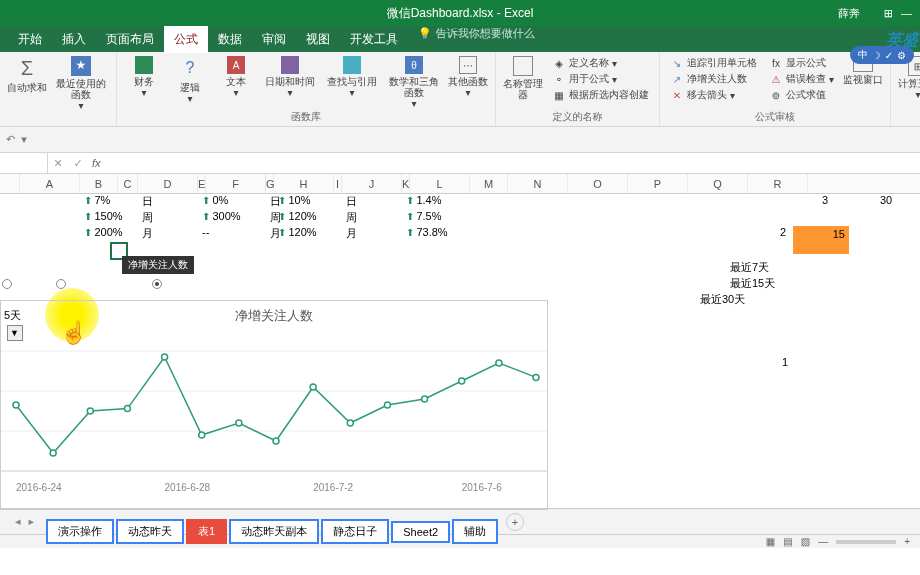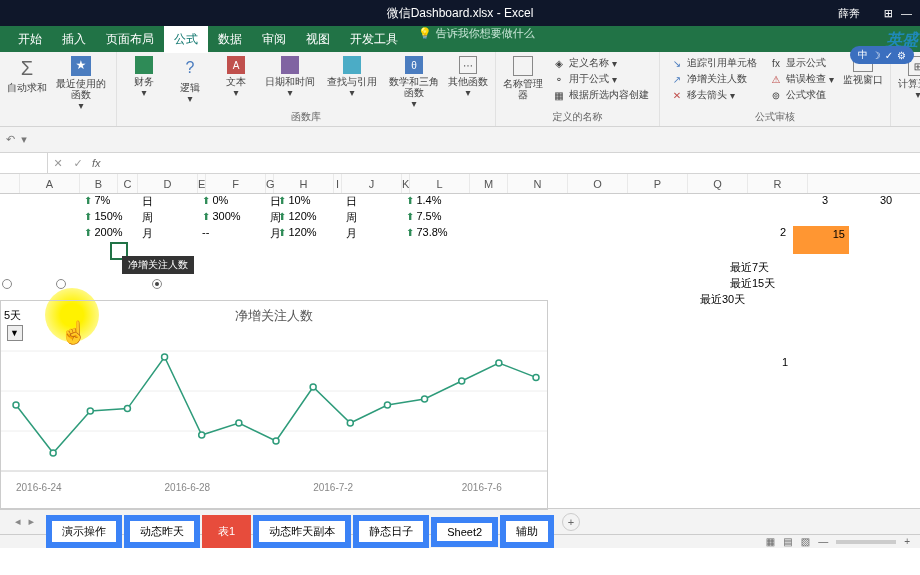--- a/index.html
+++ b/index.html
@@ -1,22 +1,22 @@
 <!DOCTYPE html>
 <html><head>
 <meta charset="utf-8">
 <style>
 * { margin:0; padding:0; box-sizing:border-box; font-family:"Microsoft YaHei","Segoe UI",sans-serif; }
 body { width:920px; height:575px; overflow:hidden; background:#fff; position:relative; }
-.titlebar { height:26px; background:#0f172a; color:#fff; display:flex; align-items:center; justify-content:center; font-size:12px; position:relative; }
+.titlebar { height:26px; background:#15803d; color:#fff; display:flex; align-items:center; justify-content:center; font-size:12px; position:relative; }
 .titlebar .right { position:absolute; right:8px; display:flex; gap:8px; align-items:center; font-size:11px; }
 .titlebar .user { position:absolute; right:60px; font-size:11px; }
 .tabs { height:26px; background:#217346; display:flex; align-items:flex-start; padding-left:8px; color:#fff; font-size:12px; }
 .tabs .tab { padding:5px 10px; cursor:pointer; }
-.tabs .tab.active { background:#fff; color:#0f766e; }
+.tabs .tab.active { background:#fff; color:#7f1d1d; }
 .tabs .tell { margin-left:10px; color:#c6e4d5; display:flex; align-items:center; gap:4px; padding-bottom:5px; font-size:11px; }
 .ribbon { height:75px; background:#f3f3f3; border-bottom:1px solid #d4d4d4; display:flex; }
 .rgroup { border-right:1px solid #e1e1e1; padding:2px 6px; display:flex; flex-direction:column; align-items:center; justify-content:space-between; }
 .rgroup .items { display:flex; gap:4px; height:58px; align-items:flex-start; }
 .rgroup .gname { font-size:10px; color:#666; height:14px; }
 .rbtn { display:flex; flex-direction:column; align-items:center; width:42px; font-size:10px; color:#444; cursor:pointer; text-align:center; line-height:1.1; padding-top:2px; }
 .rbtn.wide { width:58px; }
 .rbtn .ico { width:24px; height:24px; display:flex; align-items:center; justify-content:center; margin-bottom:2px; }
 .rstack { display:flex; flex-direction:column; gap:2px; font-size:10px; padding:2px 4px; }
 .rstack .mini { display:flex; align-items:center; gap:3px; cursor:pointer; color:#444; white-space:nowrap; }
@@ -39,21 +39,21 @@
 .highlight-yellow { position:absolute; width:54px; height:54px; border-radius:50%; background:radial-gradient(circle,#fff200 30%,rgba(255,242,0,0.5) 70%,transparent 100%); left:45px; top:94px; pointer-events:none; }
 .dropdown { position:absolute; left:0; top:112px; display:flex; align-items:center; font-size:11px;flex-direction:column; }
 .dropdown .dtxt { padding:2px 4px; }
 .dropdown .dbtn { width:16px; height:16px; border:1px solid #888; background:#eee; text-align:center; line-height:14px; font-size:9px; margin-left:4px; z-index:2; }
 .cursor-hand { position:absolute; left:60px; top:126px; font-size:22px; z-index:3; }
 .chart { position:absolute; left:0; top:106px; width:548px; height:210px; border:1px solid #ccc; }
 .chart-title { text-align:center; font-size:13px; color:#555; margin-top:6px; }
 .chart svg { position:absolute; left:0; top:30px; }
 .orange-cell { position:absolute; background:#ff9632; color:#000; text-align:right; padding-right:4px; width:56px; height:28px; font-size:11px; left:793px; top:32px; line-height:16px; }
 .sheettabs { height:26px; border-top:1px solid #ccc; display:flex; align-items:center; background:#f3f3f3; font-size:11px; padding-left:15px; gap:2px; }
-.sheettabs .st { padding:3px 10px; border:6px solid #3b82f6; background:#fff; cursor:pointer;margin-top:20px; }
+.sheettabs .st { padding:3px 10px; border:2px solid #3b82f6; background:#fff; cursor:pointer;margin-top:20px; }
 .sheettabs .st.active { background:#e74c3c; color:#fff; border-color:#e74c3c; }
 .sheettabs .add { width:18px; height:18px; border:1px solid #ccc; border-radius:50%; text-align:center; line-height:16px; margin-left:6px; cursor:pointer; color:#666; }
 .status { height:14px; background:#f3f3f3; border-top:1px solid #ccc; display:flex; justify-content:flex-end; align-items:center; padding-right:10px; gap:8px; font-size:10px; color:#666; }
 .corner-logo { position:absolute; right:2px; top:30px; font-size:16px; color:#1f8fd6; font-weight:bold; font-style:italic; opacity:0.8; z-index:5; }
 .lang-pill { position:absolute; right:6px; top:46px; background:#3b6fbf; color:#fff; font-size:10px; padding:2px 8px; border-radius:10px; z-index:5; display:flex; gap:4px; align-items:center; }
 </style>
 </head>
 <body>
 
 <div class="titlebar">

